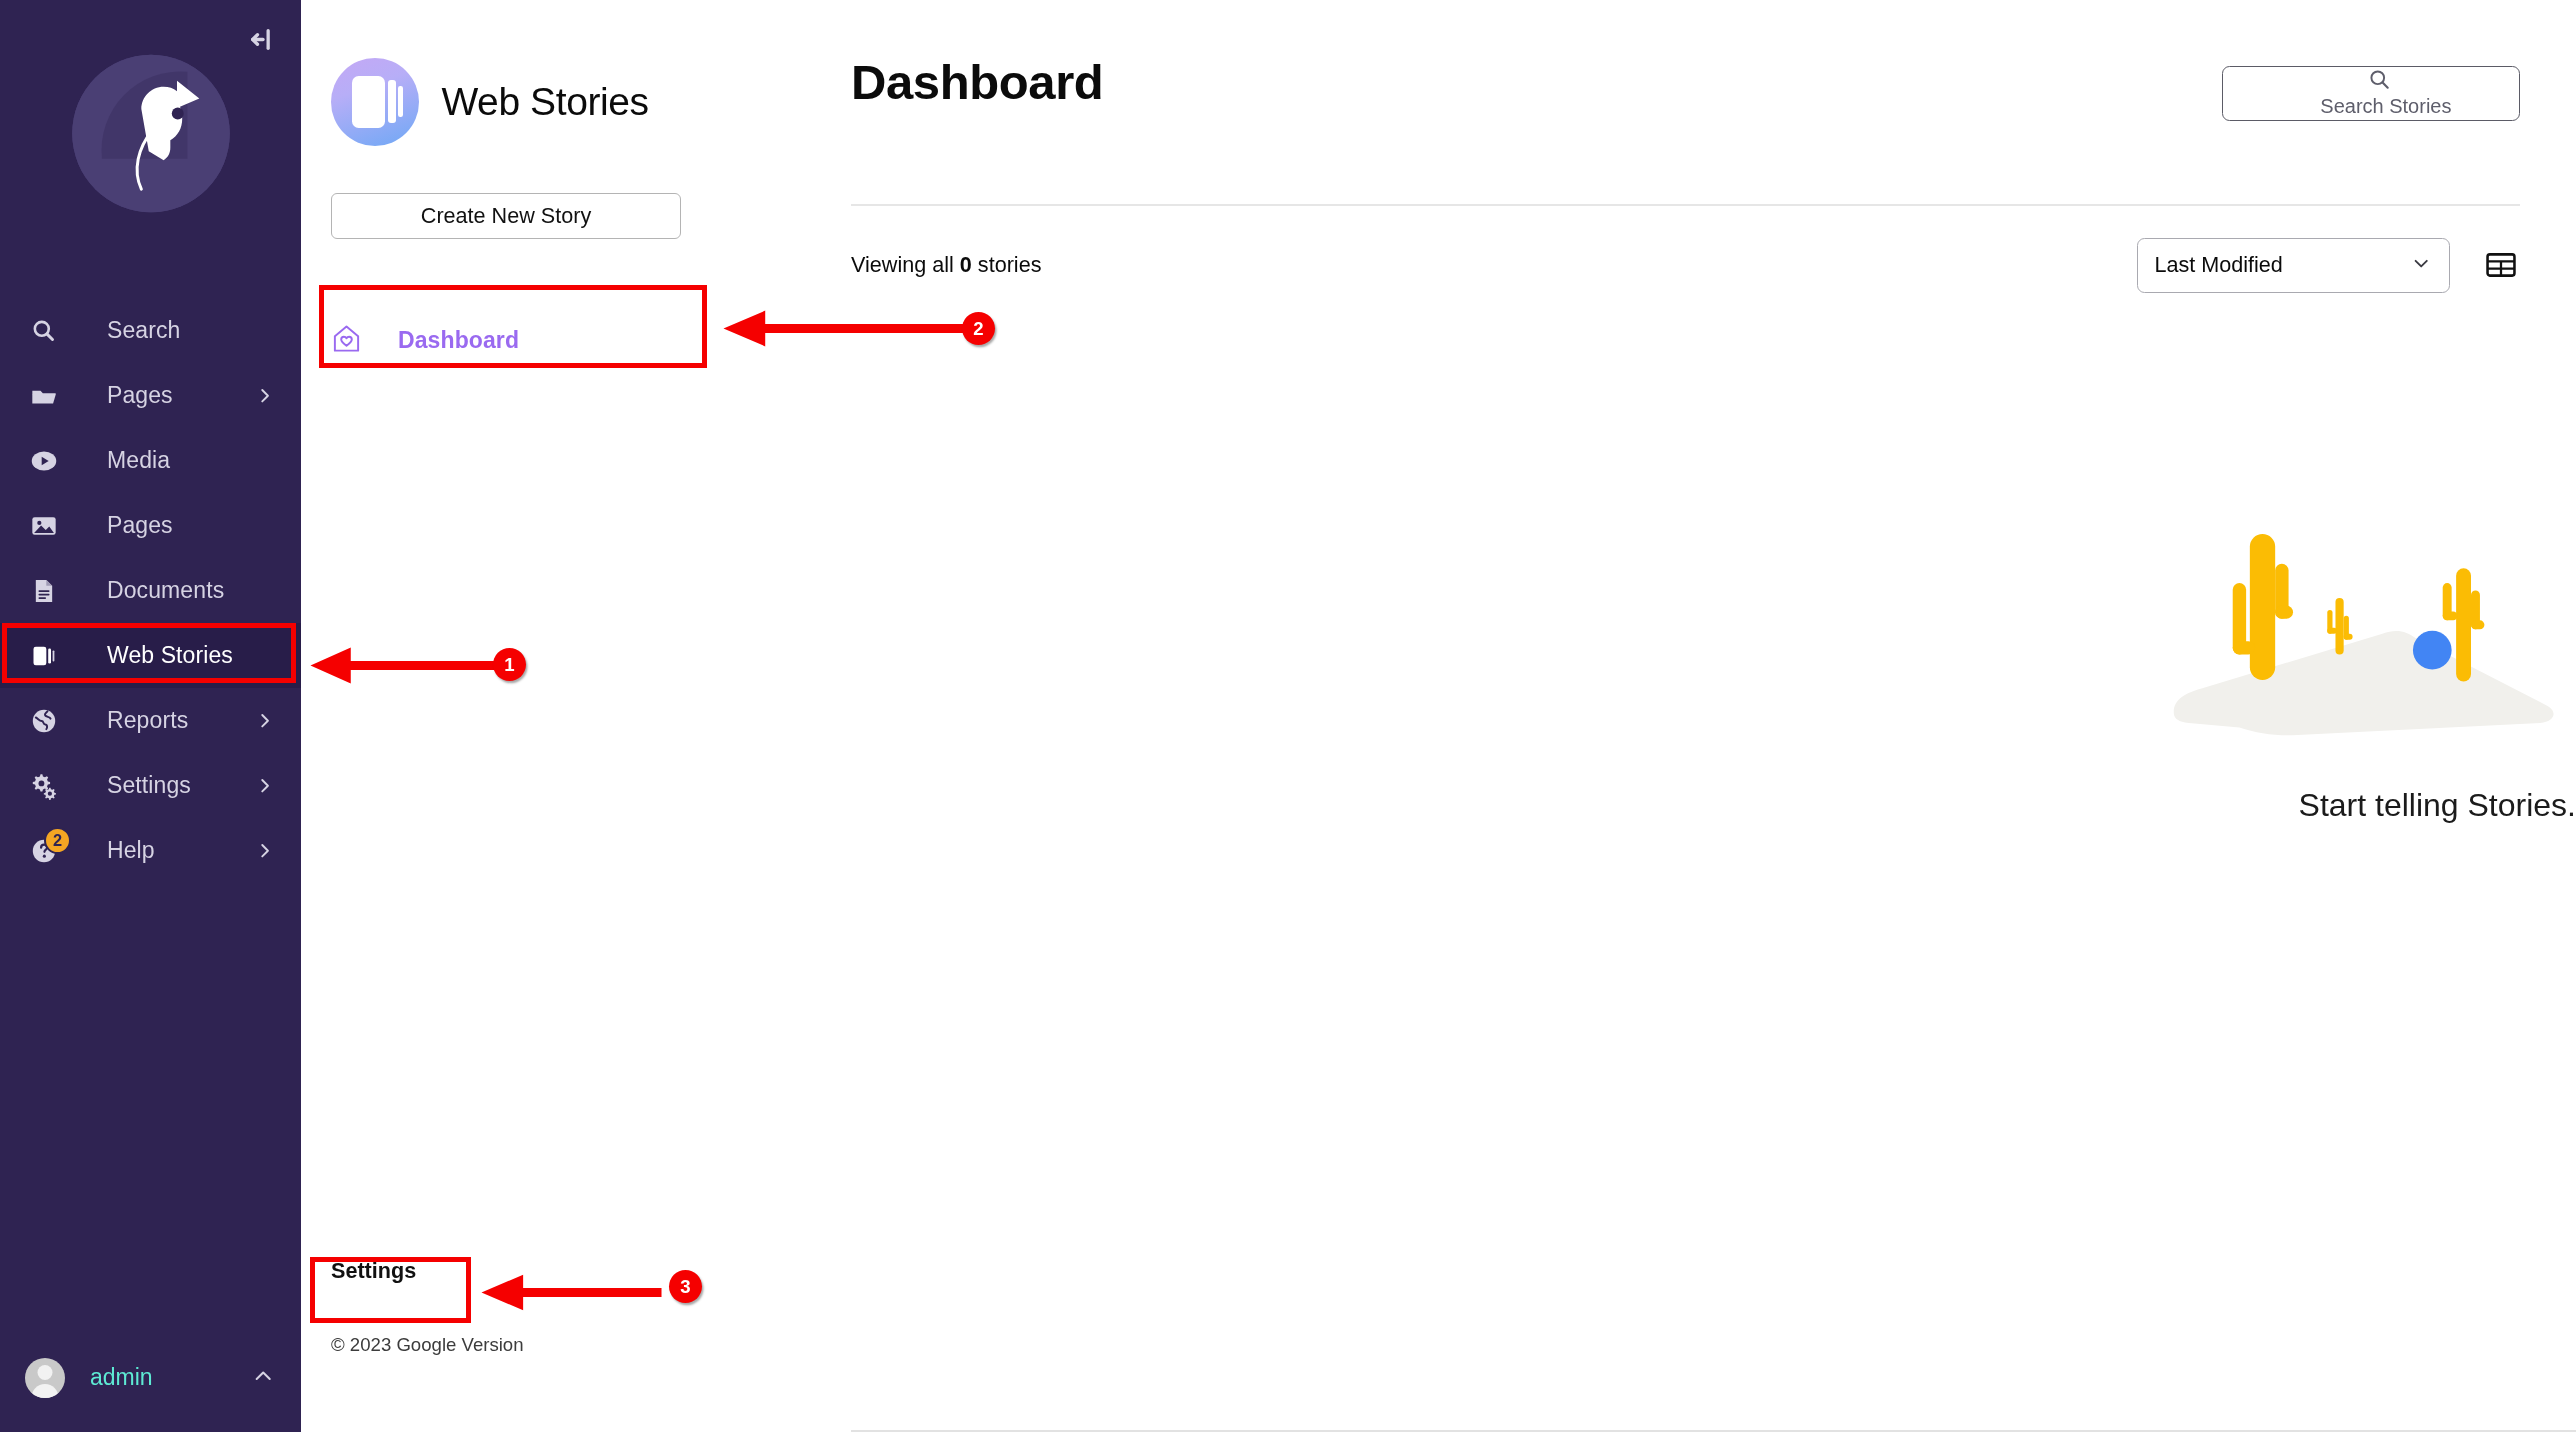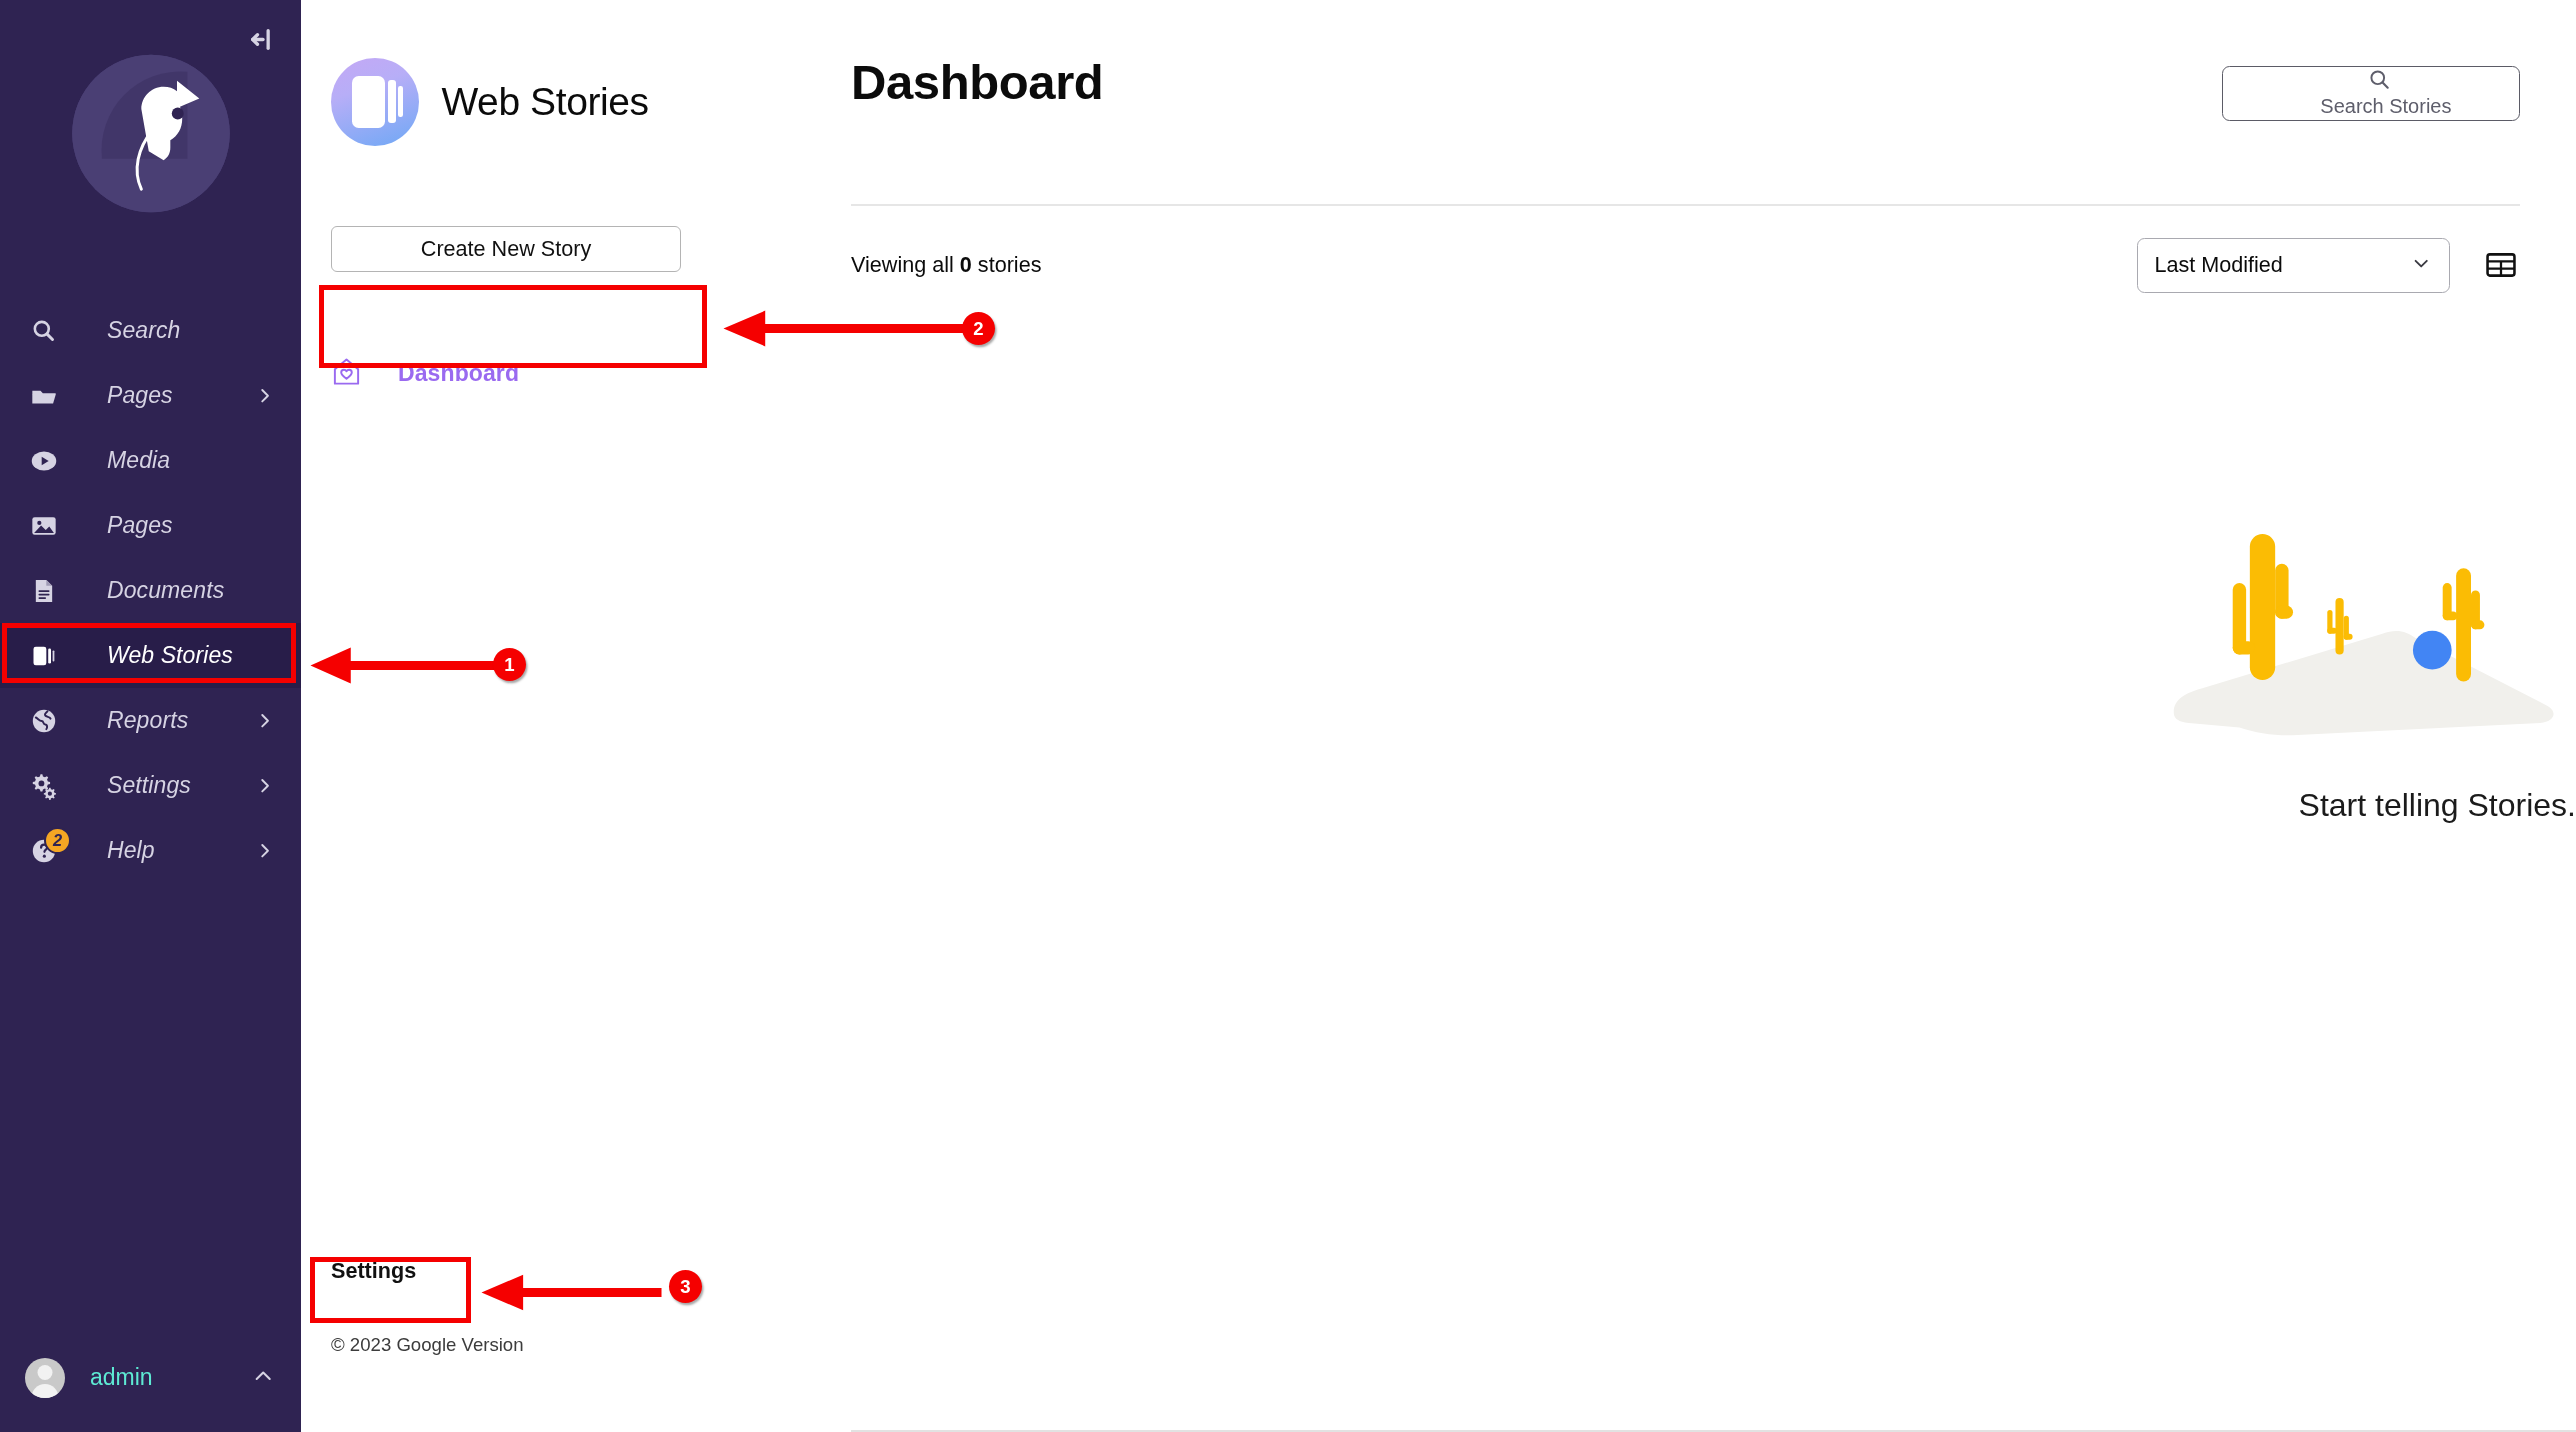--- a/index.html
+++ b/index.html
@@ -37,21 +37,20 @@
     top: 298px; left: 0; right: 0;
   }
   .nav-item {
     height: 65px;
     display: flex;
     align-items: center;
     padding-left: 30px;
     padding-right: 27px;
     cursor: pointer;
     position: relative;
-    font-style: italic;
   }
   .nav-item.active { background: #281d49; }
   .nav-icon {
     width: 40px;
     flex: 0 0 40px;
     display: flex; align-items: center; justify-content: flex-start;
     position: relative;
   }
   .nav-label {
     margin-left: 37px;
@@ -153,21 +152,21 @@
     width: 5.2px; height: 31px;
     background: #ffffff; border-radius: 2.2px;
   }
   .ws-title {
     margin-left: 22.4px;
     font-size: 39px;
     color: #0b0b0b;
     letter-spacing: -0.4px;
   }
 
-  .create-wrap { position: relative; margin-top: 80px; padding-left: 30px; }
+  .create-wrap { position: relative; margin-top: 47px; padding-left: 30px; }
   .create-btn {
     width: 350px; height: 46px;
     border: 1.5px solid #b4b4b4;
     border-radius: 6px;
     background: #ffffff;
     font-family: "Liberation Sans", sans-serif;
     font-size: 21.6px;
     color: #111111;
     cursor: pointer;
   }

